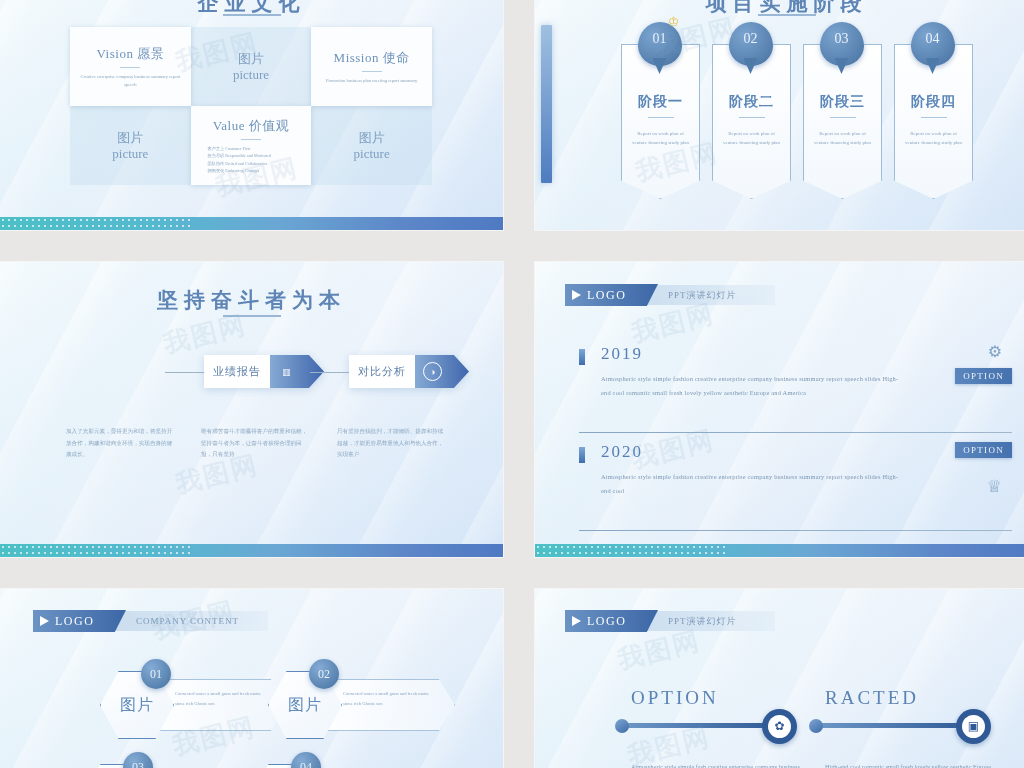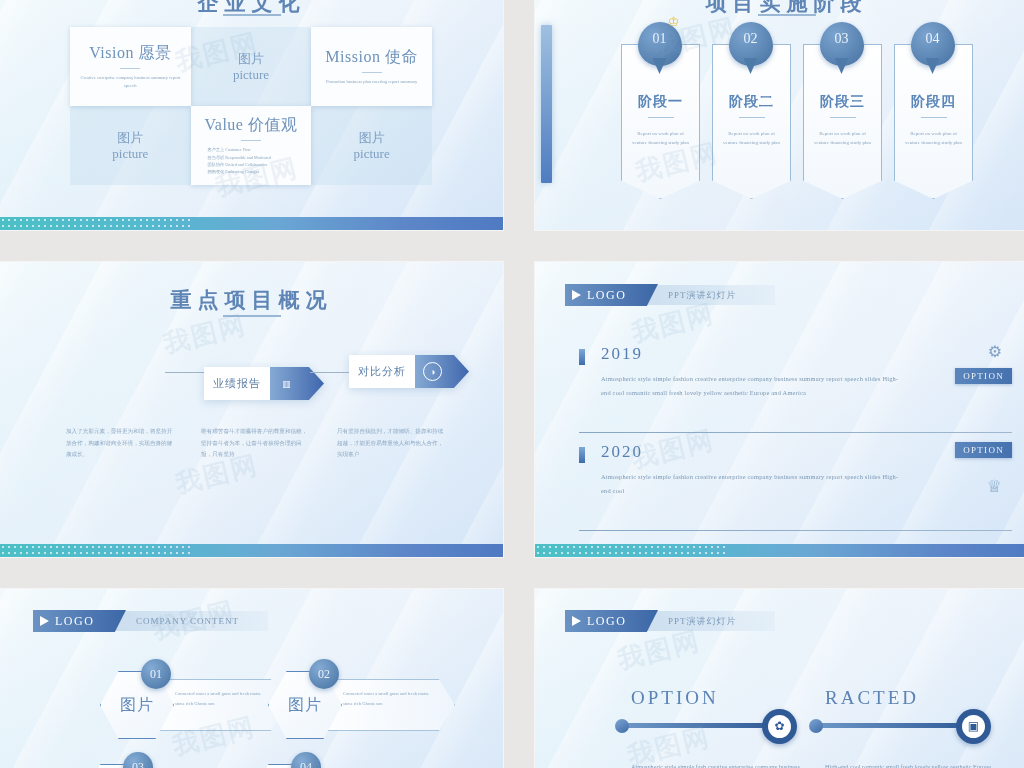--- a/index.html
+++ b/index.html
@@ -43,21 +43,21 @@
   .s-underline{position:absolute;left:50%;transform:translateX(-50%);
     width:58px;height:2px;background:#9ab8d6;}
   .cg{position:absolute;left:70px;top:27px;width:362px;height:158px;
     display:grid;grid-template-columns:1fr 1fr 1fr;grid-template-rows:1fr 1fr;
     background:rgba(195,220,240,.38);}
   .cg-cell{position:relative;display:flex;flex-direction:column;
     align-items:center;justify-content:center;color:#7a9cc0;}
   .cg-cell.card{background:#fcfdfe;box-shadow:0 1px 5px rgba(110,150,190,.33);z-index:2;}
   .cg-pic b{display:block;font-size:13px;color:#7e9fc2;line-height:1.35;font-weight:normal;}
   .cg-pic i{display:block;font-size:13px;color:#7e9fc2;font-style:normal;}
-  .cg-h{font-size:16px;color:#6e93bb;letter-spacing:.5px;}
+  .cg-h{font-size:13px;color:#6e93bb;letter-spacing:.5px;}
   .cg-rule{width:20px;height:1px;background:#b7cde2;margin:4px 0 5px;}
   .cg-p{font-size:4.6px;color:#8aa6c0;text-align:center;line-height:1.7;width:84%;}
   .cg-list{font-size:4.2px;color:#8aa6c0;line-height:1.75;text-align:left;width:72%;}
 
   
   .vbar{position:absolute;left:6px;top:25px;width:11px;height:158px;
     background:linear-gradient(180deg,#9fc0e0,#4e7cc0);border-radius:1px;
     box-shadow:0 0 6px rgba(120,160,210,.5);}
   .stage{position:absolute;width:77px;}
   .pin{position:absolute;left:50%;transform:translateX(-50%);top:0;
@@ -268,26 +268,26 @@
         </div>
       </div>
 
       <div class="wm" style="left:118px;top:20px;">我图网</div>
       <div class="wm" style="left:100px;top:145px;">我图网</div>
     </div>
   </section>
 
   <section class="slide">
     <div class="inner">
-      <div class="s-title" style="top:24px">重点项目概况</div>
+      <div class="s-title" style="top:24px">坚持奋斗者为本</div>
       <div class="s-underline" style="top:53px"></div>
 
       <div class="connector" style="left:165px;top:110px;width:39px"></div>
 
-      <div class="chev" style="left:204px;top:105px">
+      <div class="chev" style="left:204px;top:93px">
         <div class="lab">业绩报告</div>
         <div class="tip">
           <span class="glyph sq">▥</span>
         </div>
       </div>
       <div class="connector" style="left:310px;top:110px;width:39px"></div>
 
       <div class="chev" style="left:349px;top:93px">
         <div class="lab">对比分析</div>
         <div class="tip">

